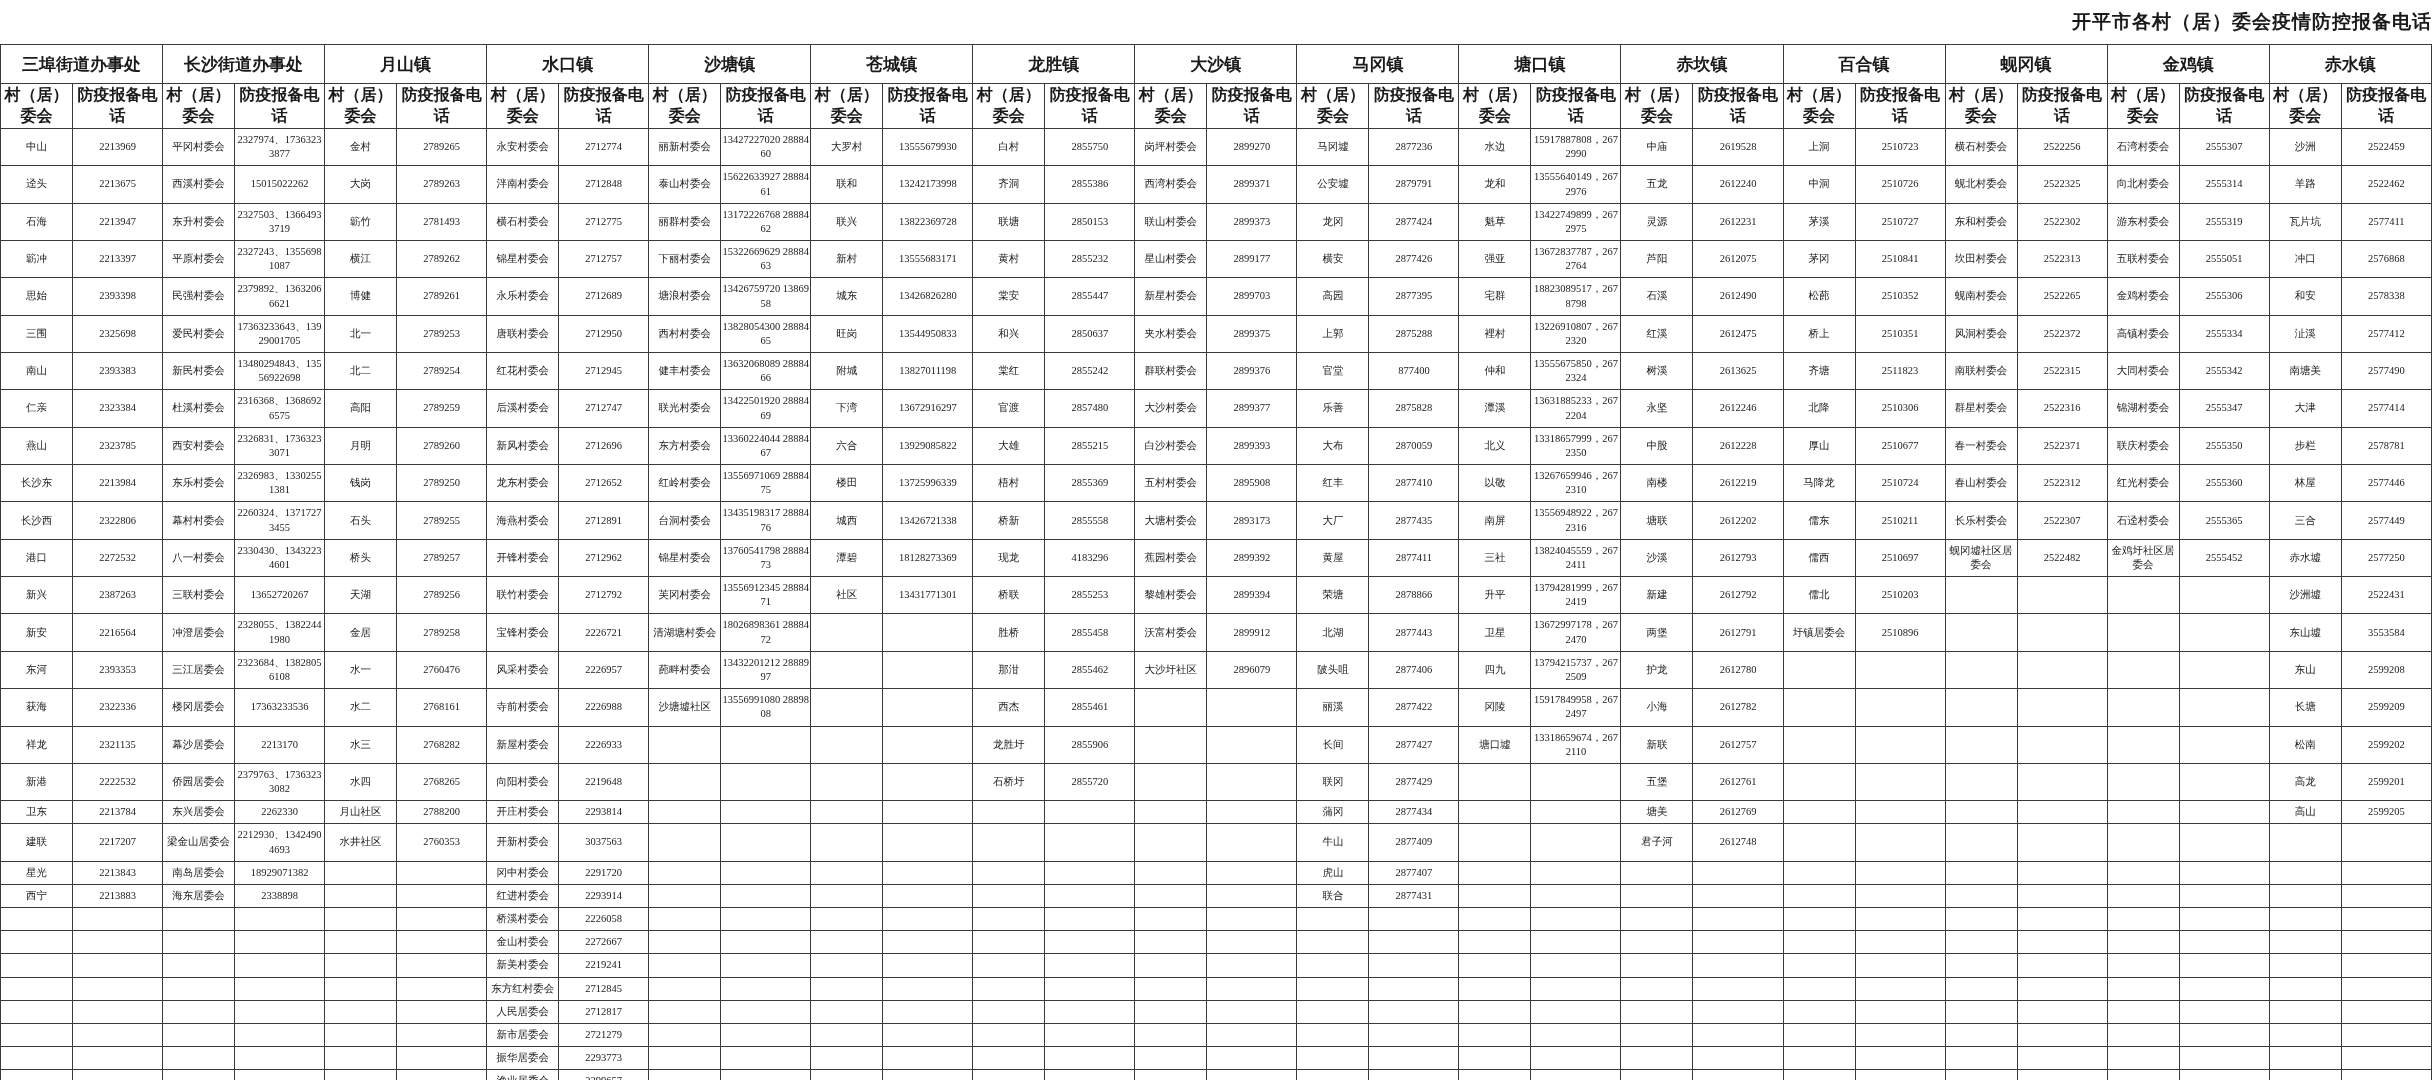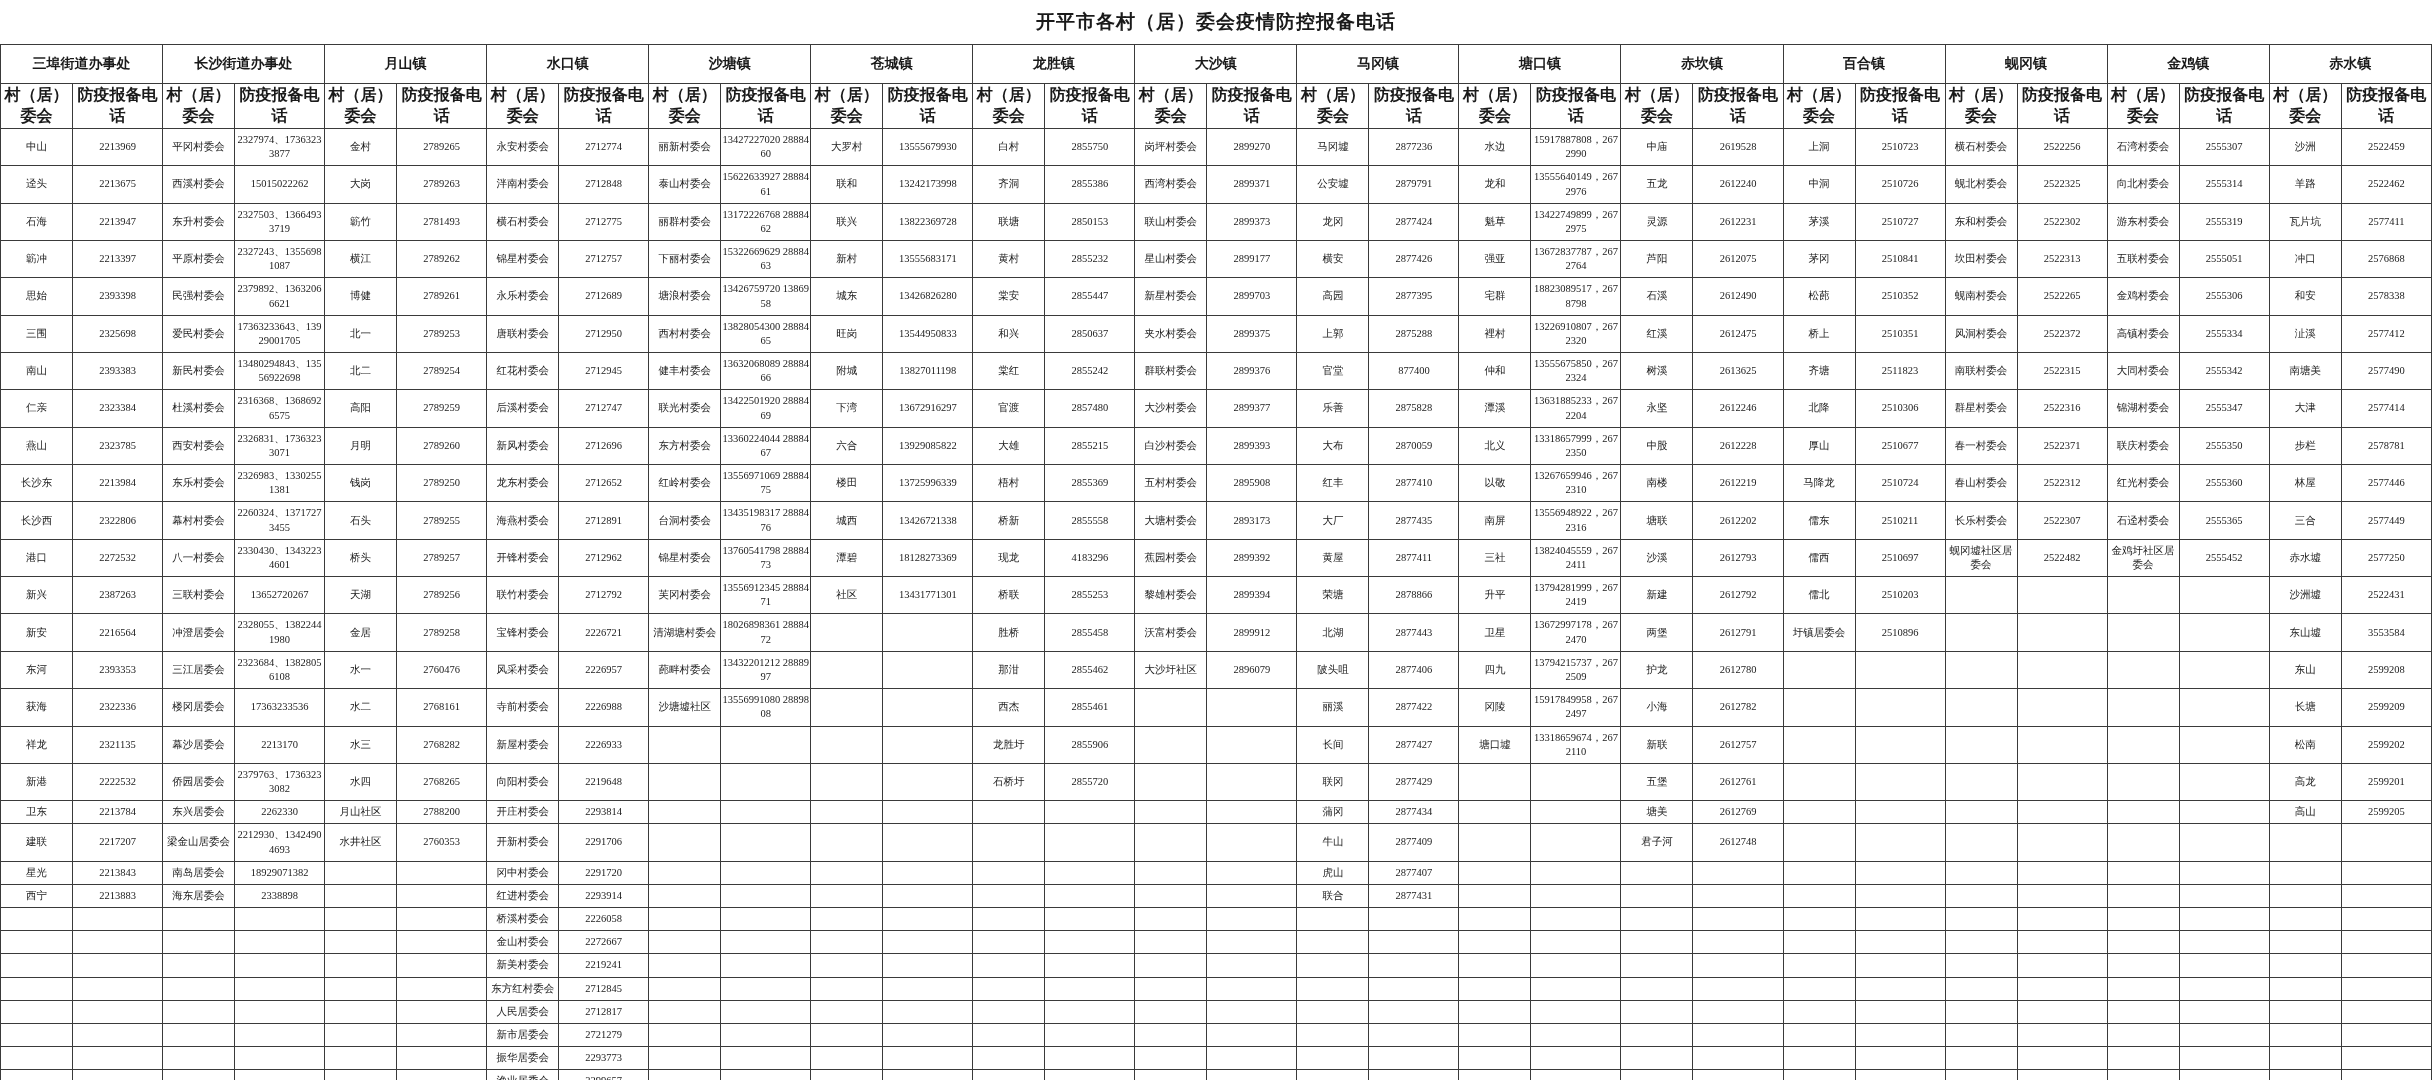--- a/index.html
+++ b/index.html
@@ -1,21 +1,21 @@
 <!DOCTYPE html>
 <html><head>
 <meta charset="utf-8">
 <style>
   html,body{margin:0;padding:0;background:#ffffff;}
   body{width:2432px;font-family:"Liberation Serif","DejaVu Serif",serif;color:#1a1a1a;}
   .page{width:2432px;min-height:1080px;background:#fff;}
-  .title{height:44px;line-height:44px;text-align:center;font-size:19px;font-weight:bold;letter-spacing:1px;}
+  .title{height:44px;line-height:44px;text-align:right;font-size:19px;font-weight:bold;letter-spacing:1px;}
   table.grid{width:2432px;table-layout:fixed;border-collapse:collapse;}
   table.grid th,table.grid td{border:1px solid #3a3a3a;overflow:hidden;}
-  th.town{height:36px;font-size:14px;font-weight:bold;text-align:center;border-bottom:1px solid #3a3a3a;}
+  th.town{height:36px;font-size:17px;font-weight:bold;text-align:center;border-bottom:1px solid #3a3a3a;}
   th.sub{height:22px;font-size:16px;font-weight:bold;text-align:center;padding:1px 0;}
   td.v{font-size:10.5px;text-align:center;padding:4px 1px;line-height:1.35;word-break:break-all;}
   td.p{font-size:10.5px;text-align:center;padding:4px 1px;line-height:1.35;word-break:break-all;font-family:"Liberation Serif","DejaVu Serif",serif;}
   col.cn{width:72px;} col.cp{width:90px;}
 </style>
 </head>
 <body>
 
 <div class="page">
   <div class="title">开平市各村（居）委会疫情防控报备电话</div>
@@ -713,21 +713,21 @@
           <td class="p">2599205</td>
         </tr>
         <tr>
           <td class="v">建联</td>
           <td class="p">2217207</td>
           <td class="v">梁金山居委会</td>
           <td class="p">2212930、13424904693</td>
           <td class="v">水井社区</td>
           <td class="p">2760353</td>
           <td class="v">开新村委会</td>
-          <td class="p">2291706</td>
+          <td class="p">3037563</td>
           <td class="v"></td>
           <td class="p"></td>
           <td class="v"></td>
           <td class="p"></td>
           <td class="v"></td>
           <td class="p"></td>
           <td class="v"></td>
           <td class="p"></td>
           <td class="v">牛山</td>
           <td class="p">2877409</td>

